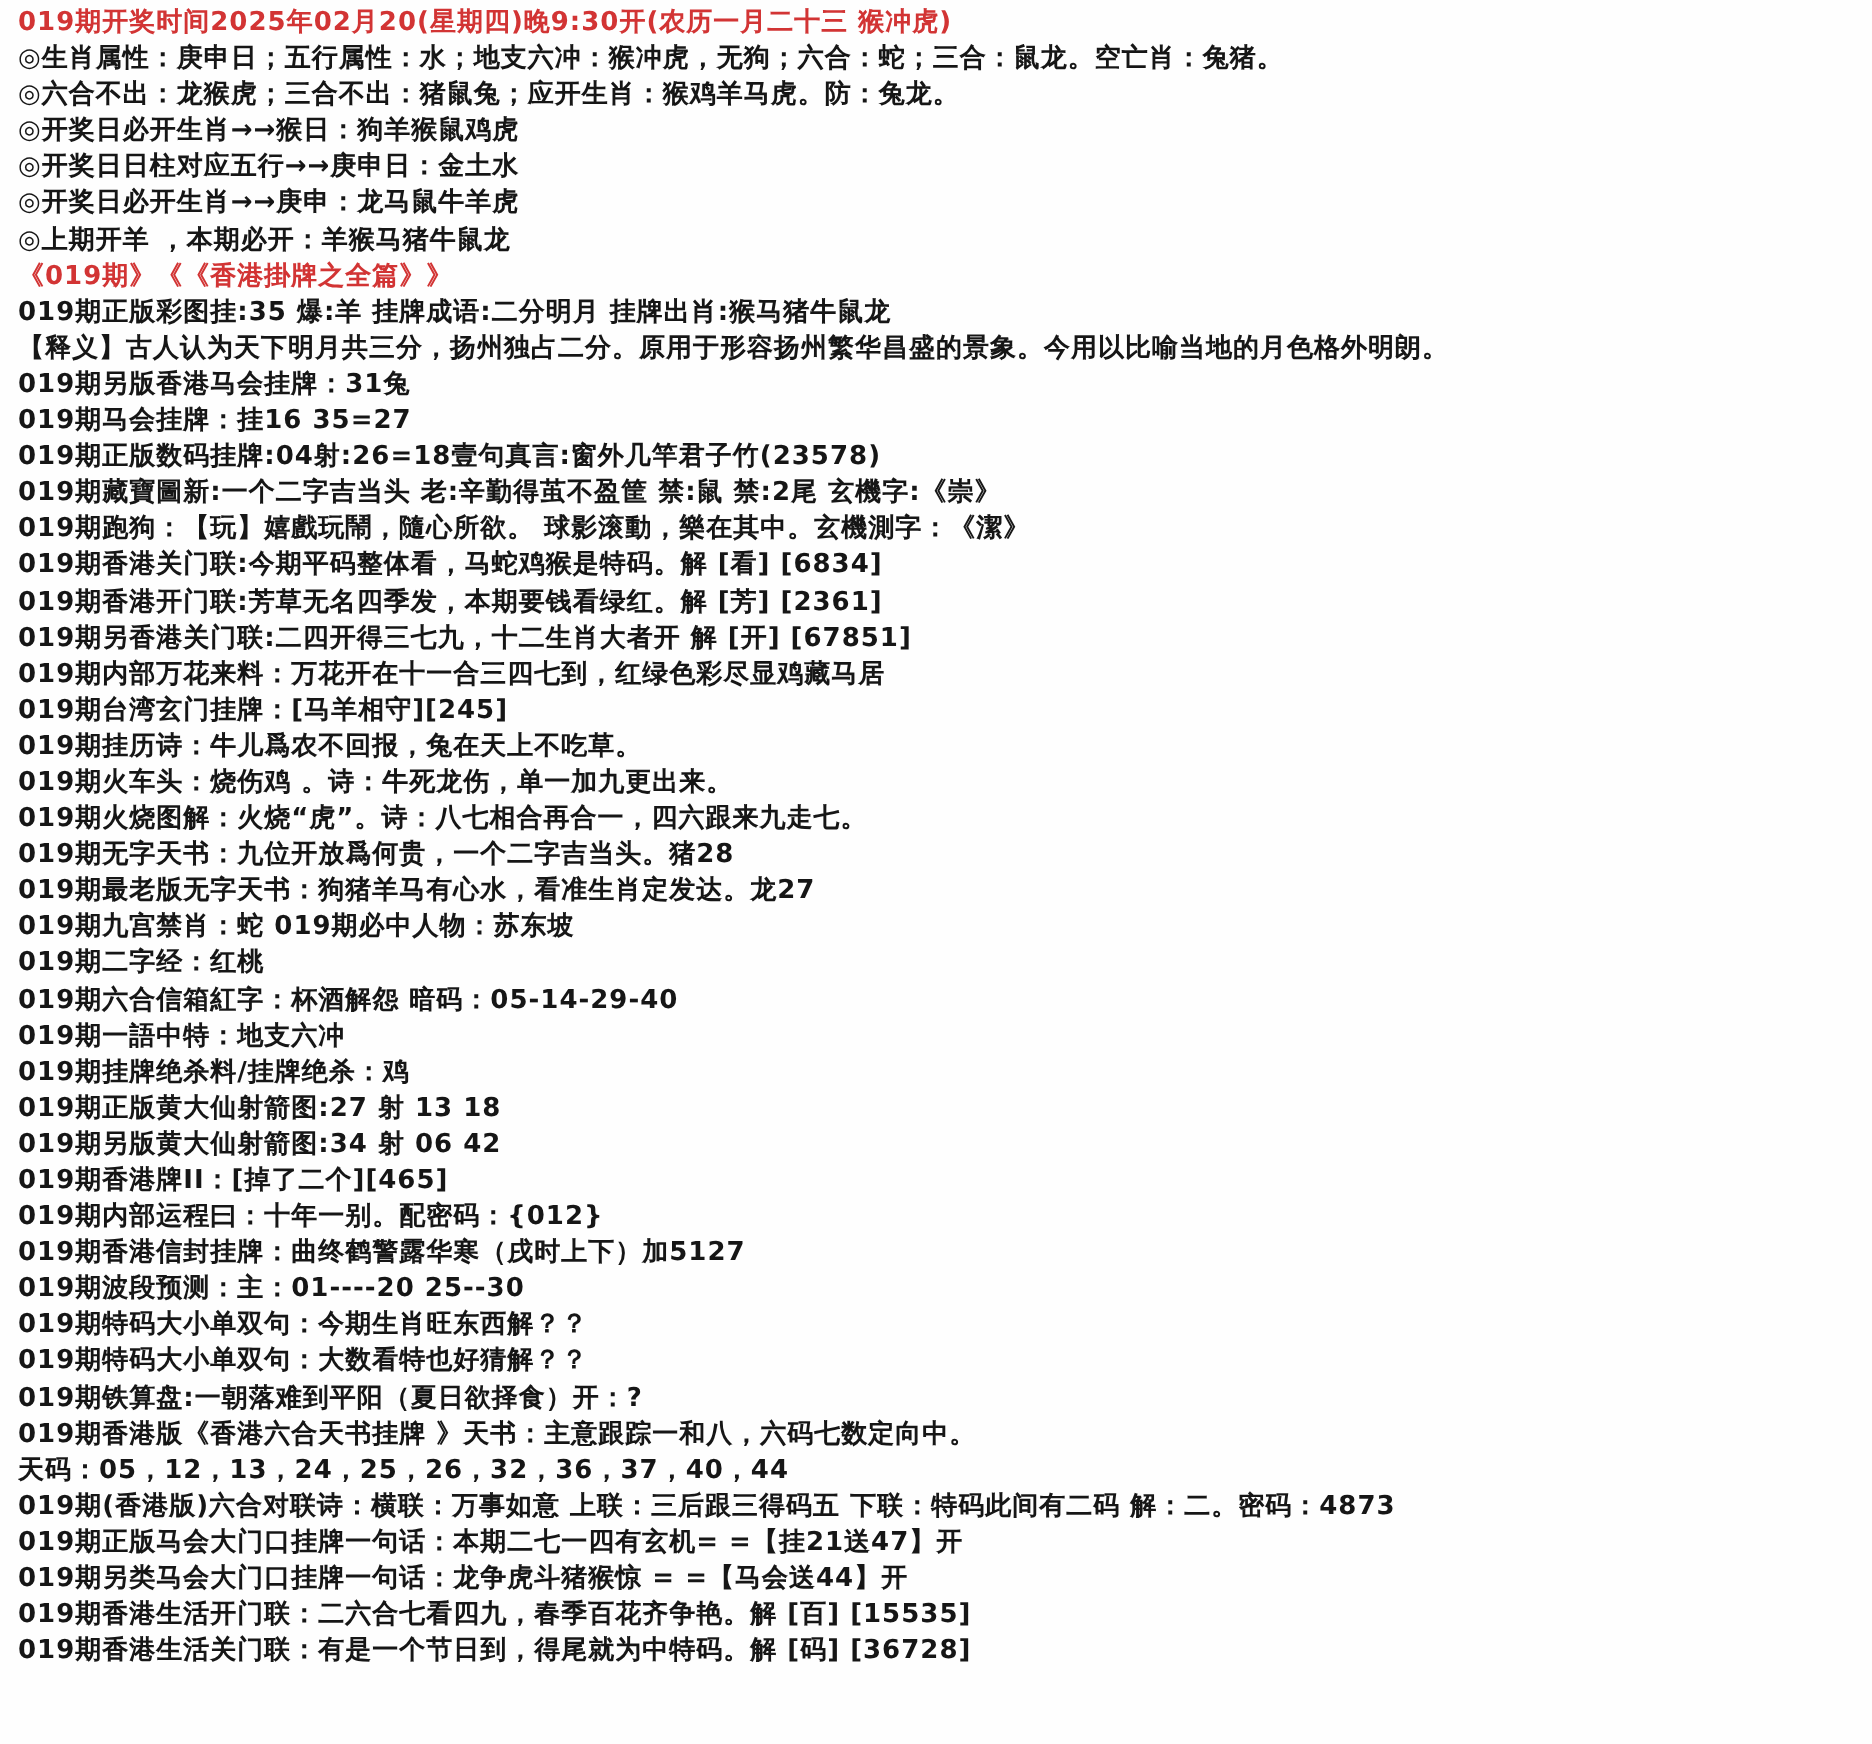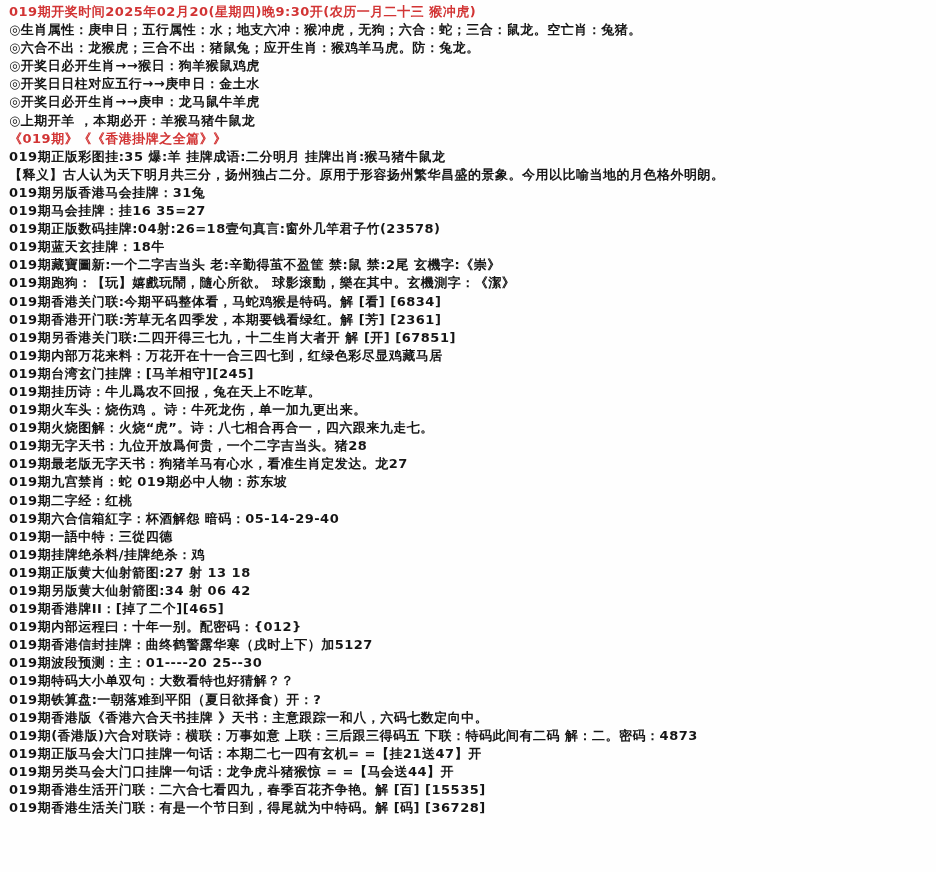--- a/index.html
+++ b/index.html
@@ -43,45 +43,46 @@
   <div class="line">◎开奖日必开生肖→→猴日：狗羊猴鼠鸡虎</div>
   <div class="line">◎开奖日日柱对应五行→→庚申日：金土水</div>
   <div class="line">◎开奖日必开生肖→→庚申：龙马鼠牛羊虎</div>
   <div class="line">◎上期开羊 ，本期必开：羊猴马猪牛鼠龙</div>
   <div class="line red">《019期》《《香港掛牌之全篇》》</div>
   <div class="line">019期正版彩图挂:35 爆:羊 挂牌成语:二分明月 挂牌出肖:猴马猪牛鼠龙</div>
   <div class="line">【释义】古人认为天下明月共三分，扬州独占二分。原用于形容扬州繁华昌盛的景象。今用以比喻当地的月色格外明朗。</div>
   <div class="line">019期另版香港马会挂牌：31兔</div>
   <div class="line">019期马会挂牌：挂16 35=27</div>
   <div class="line">019期正版数码挂牌:04射:26=18壹句真言:窗外几竿君子竹(23578)</div>
-  <div class="line">019期蓝天玄挂牌：18牛</div>
   <div class="line">019期藏寶圖新:一个二字吉当头 老:辛勤得茧不盈筐 禁:鼠 禁:2尾 玄機字:《崇》</div>
   <div class="line">019期跑狗：【玩】嬉戲玩鬧，隨心所欲。 球影滚動，樂在其中。玄機測字：《潔》</div>
   <div class="line">019期香港关门联:今期平码整体看，马蛇鸡猴是特码。解 [看] [6834]</div>
   <div class="line">019期香港开门联:芳草无名四季发，本期要钱看绿红。解 [芳] [2361]</div>
   <div class="line">019期另香港关门联:二四开得三七九，十二生肖大者开 解 [开] [67851]</div>
   <div class="line">019期内部万花来料：万花开在十一合三四七到，红绿色彩尽显鸡藏马居</div>
   <div class="line">019期台湾玄门挂牌：[马羊相守][245]</div>
   <div class="line">019期挂历诗：牛儿爲农不回报，兔在天上不吃草。</div>
   <div class="line">019期火车头：烧伤鸡 。诗：牛死龙伤，单一加九更出来。</div>
   <div class="line">019期火烧图解：火烧“虎”。诗：八七相合再合一，四六跟来九走七。</div>
   <div class="line">019期无字天书：九位开放爲何贵，一个二字吉当头。猪28</div>
   <div class="line">019期最老版无字天书：狗猪羊马有心水，看准生肖定发达。龙27</div>
   <div class="line">019期九宫禁肖：蛇    019期必中人物：苏东坡</div>
   <div class="line">019期二字经：红桃</div>
   <div class="line">019期六合信箱紅字：杯酒解怨 暗码：05-14-29-40</div>
-  <div class="line">019期一語中特：三從四德</div>
+  <div class="line">019期一語中特：地支六冲</div>
   <div class="line">019期挂牌绝杀料/挂牌绝杀：鸡</div>
   <div class="line">019期正版黄大仙射箭图:27 射 13 18</div>
   <div class="line">019期另版黄大仙射箭图:34 射 06 42</div>
   <div class="line">019期香港牌II：[掉了二个][465]</div>
   <div class="line">019期内部运程曰：十年一别。配密码：{012}</div>
   <div class="line">019期香港信封挂牌：曲终鹤警露华寒（戌时上下）加5127</div>
   <div class="line">019期波段预测：主：01----20 25--30</div>
+  <div class="line">019期特码大小单双句：今期生肖旺东西解？？</div>
   <div class="line">019期特码大小单双句：大数看特也好猜解？？</div>
   <div class="line">019期铁算盘:一朝落难到平阳（夏日欲择食）开：?</div>
   <div class="line">019期香港版《香港六合天书挂牌 》天书：主意跟踪一和八，六码七数定向中。</div>
+  <div class="line">天码：05，12，13，24，25，26，32，36，37，40，44</div>
   <div class="line">019期(香港版)六合对联诗：横联：万事如意 上联：三后跟三得码五 下联：特码此间有二码 解：二。密码：4873</div>
   <div class="line">019期正版马会大门口挂牌一句话：本期二七一四有玄机= =【挂21送47】开</div>
   <div class="line">019期另类马会大门口挂牌一句话：龙争虎斗猪猴惊 = =【马会送44】开</div>
   <div class="line">019期香港生活开门联：二六合七看四九，春季百花齐争艳。解 [百] [15535]</div>
   <div class="line">019期香港生活关门联：有是一个节日到，得尾就为中特码。解 [码] [36728]</div>
 </div>
 
 </body></html>

